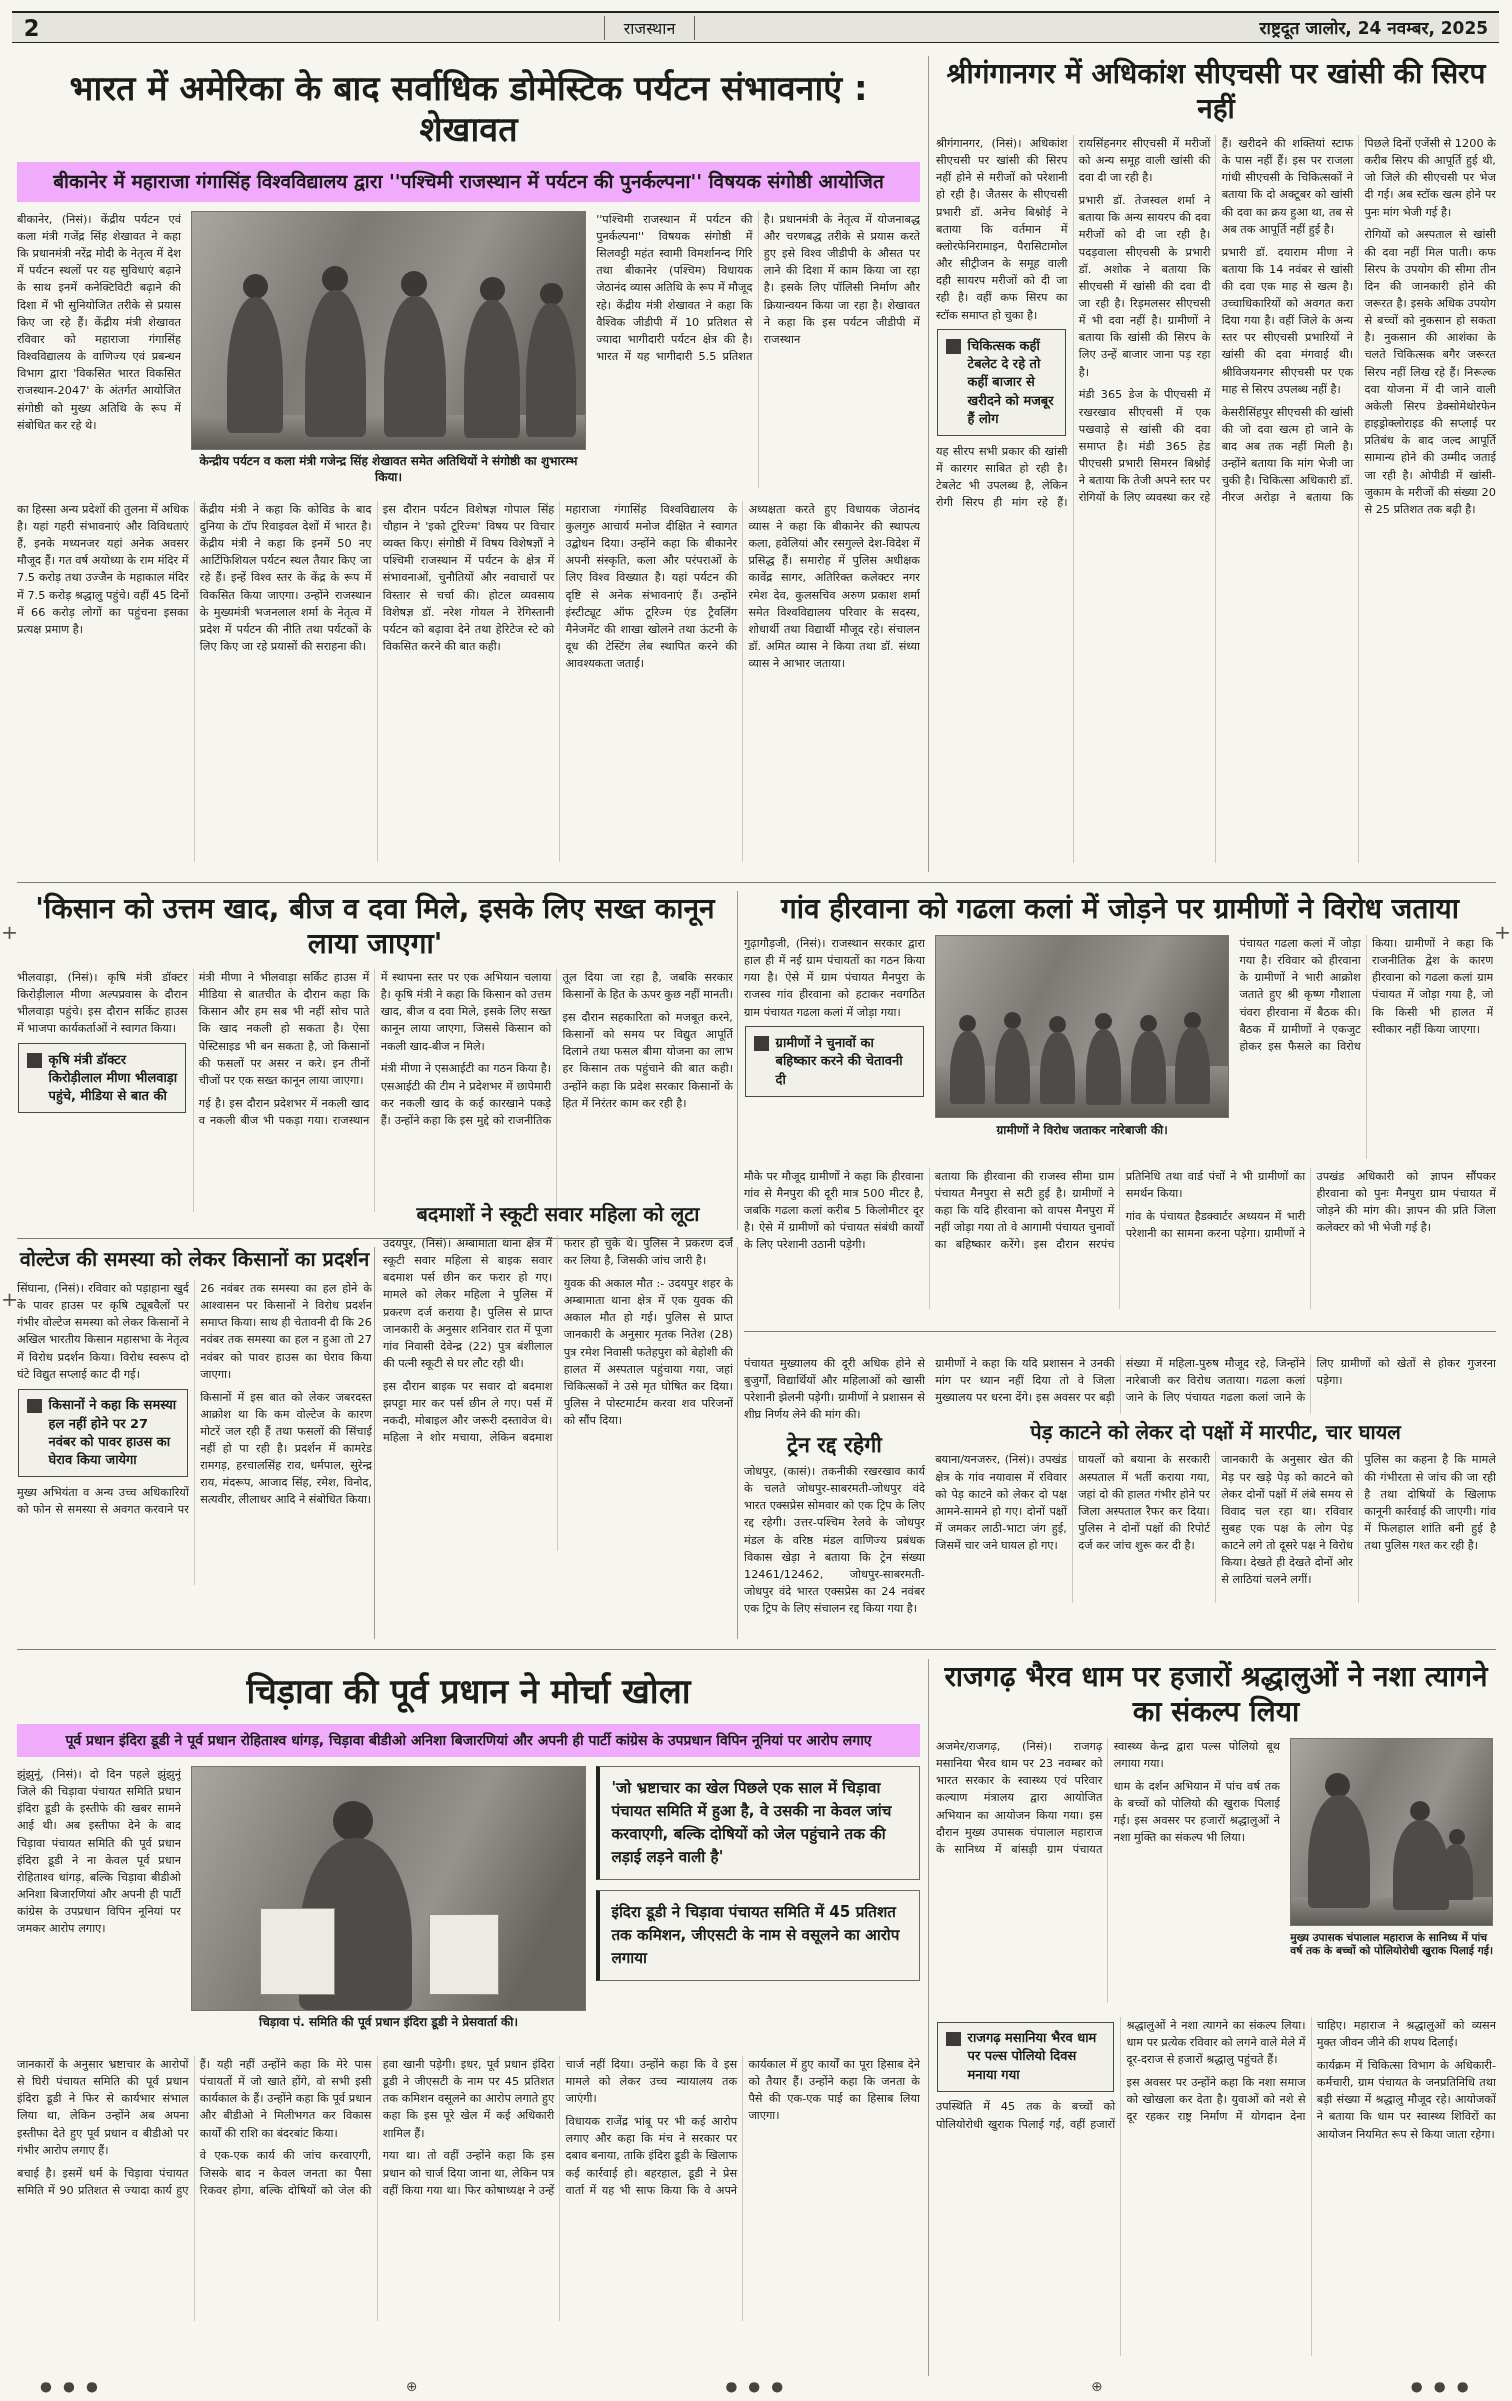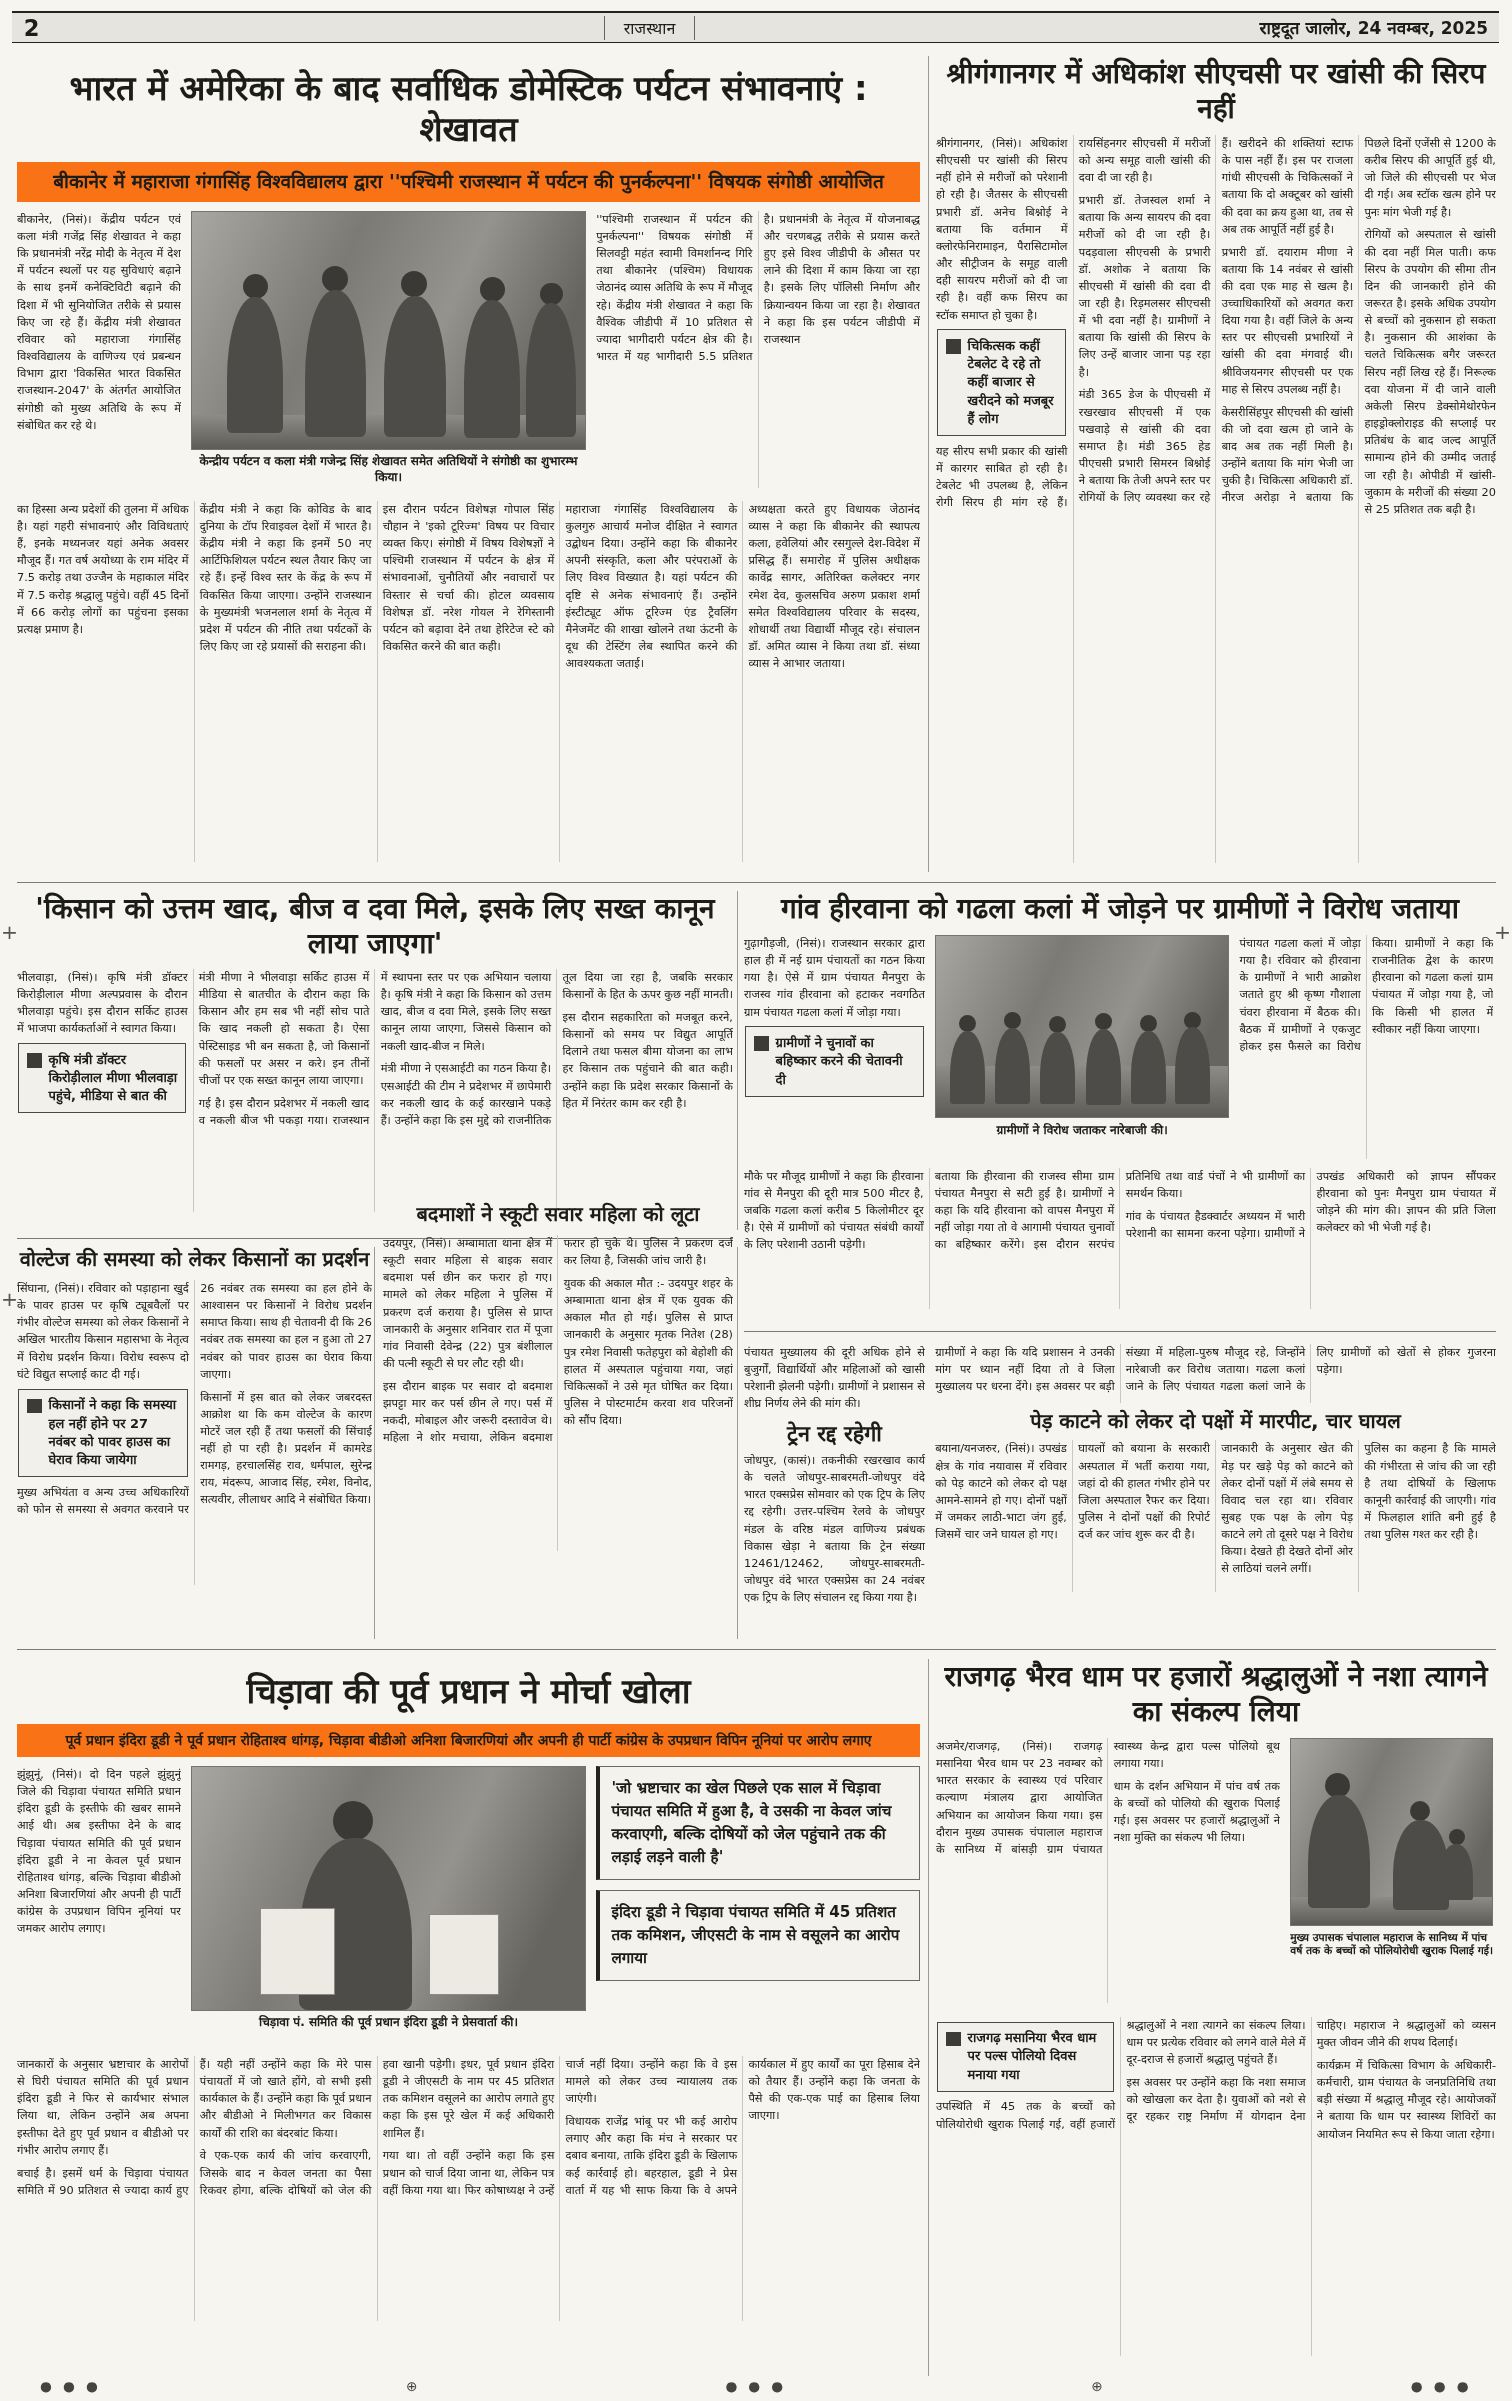--- a/index.html
+++ b/index.html
@@ -12,21 +12,21 @@
   .pnum{font-size:22.6px;font-weight:700;}
   .psec{font-size:16px;font-weight:400;padding:1.1px 19px;border-left:1.1px solid #66655f;border-right:1.1px solid #66655f;}
   .pdate{font-size:17px;font-weight:700;}
 
   
   .art{position:absolute;box-sizing:border-box;}
   .hl-xl{font-size:34px;line-height:1.2;text-align:center;margin:12px;font-weight:700;}
   .hl-lg{font-size:28px;line-height:1.25;text-align:center;margin:0;font-weight:700;}
   .hl-md{font-size:20px;line-height:1.25;text-align:center;margin:0;font-weight:700;}
   .hl-sm{font-size:21.5px;line-height:1.25;text-align:center;margin:8px 0 4.5px;font-weight:700;}
-  .subband{background:#f97316;margin-top:9px;padding:6.8px 34px;font-size:19px;font-weight:700;text-align:center;line-height:1.4;}
+  .subband{background:#f0abfc;margin-top:9px;padding:6.8px 34px;font-size:19px;font-weight:700;text-align:center;line-height:1.4;}
   .row{display:flex;gap:10.2px;margin-top:9px;}
   .bodytext p{margin:0 0 5.6px;font-size:11.3px;line-height:1.52;text-align:justify;}
   .cols-2{column-count:2;}.cols-3{column-count:3;}.cols-4{column-count:4;}.cols-5{column-count:5;}
   .cols-2,.cols-3,.cols-4,.cols-5{column-gap:11.3px;column-rule:0.6px solid #c9c8c1;overflow:hidden;}
   .photo{position:relative;border:0.6px solid #75746e;background:linear-gradient(115deg,#a9a7a1,#7c7a75 35%,#95938d 60%,#67655f 85%);overflow:hidden;}
   .ph-fig{position:absolute;background:#4e4c48;border-radius:48% 48% 8% 8% / 60% 60% 5% 5%;}
   .ph-head{position:absolute;background:#3b3936;border-radius:50%;}
   .ph-paper{position:absolute;background:#eceae3;border:0.6px solid #8a8983;}
   .ph-ground{position:absolute;left:0;right:0;bottom:0;background:linear-gradient(#8e8c86,#5d5b56);}
   .caption{font-size:12px;font-weight:700;margin-top:4.5px;line-height:1.3;}
@@ -205,21 +205,21 @@
       <div>
           <p>इस दौरान बाइक पर सवार दो बदमाश झपट्टा मार कर पर्स छीन ले गए। पर्स में नकदी, मोबाइल और जरूरी दस्तावेज थे। महिला ने शोर मचाया, लेकिन बदमाश फरार हो चुके थे। पुलिस ने प्रकरण दर्ज कर लिया है, जिसकी जांच जारी है।</p>
           <p>युवक की अकाल मौत :- उदयपुर शहर के अम्बामाता थाना क्षेत्र में एक युवक की अकाल मौत हो गई। पुलिस से प्राप्त जानकारी के अनुसार मृतक नितेश (28) पुत्र रमेश निवासी फतेहपुरा को बेहोशी की हालत में अस्पताल पहुंचाया गया, जहां चिकित्सकों ने उसे मृत घोषित कर दिया। पुलिस ने पोस्टमार्टम करवा शव परिजनों को सौंप दिया।</p>
         </div>
     </div>
   </div>
 
   <div class="hline" style="left:744px;top:1331px;width:752px"></div>
   <div class="vline" style="left:737px;top:1247px;height:392px"></div>
   <div class="art" style="left:744px;top:1339px;width:752px;height:300px">
-    <div class="row" style="margin-top:5px">
+    <div class="row" style="margin-top:16px">
       <div style="width:181px">
         <div class="bodytext">
             <p>पंचायत मुख्यालय की दूरी अधिक होने से बुजुर्गों, विद्यार्थियों और महिलाओं को खासी परेशानी झेलनी पड़ेगी। ग्रामीणों ने प्रशासन से शीघ्र निर्णय लेने की मांग की।</p>
           </div>
         <div>
           <h3 class="h3line hl-sm">ट्रेन रद्द रहेगी</h3>
           <div class="bodytext">
               <p>जोधपुर, (कासं)। तकनीकी रखरखाव कार्य के चलते जोधपुर-साबरमती-जोधपुर वंदे भारत एक्सप्रेस सोमवार को एक ट्रिप के लिए रद्द रहेगी। उत्तर-पश्चिम रेलवे के जोधपुर मंडल के वरिष्ठ मंडल वाणिज्य प्रबंधक विकास खेड़ा ने बताया कि ट्रेन संख्या 12461/12462, जोधपुर-साबरमती-जोधपुर वंदे भारत एक्सप्रेस का 24 नवंबर एक ट्रिप के लिए संचालन रद्द किया गया है।</p>
             </div>
         </div>

